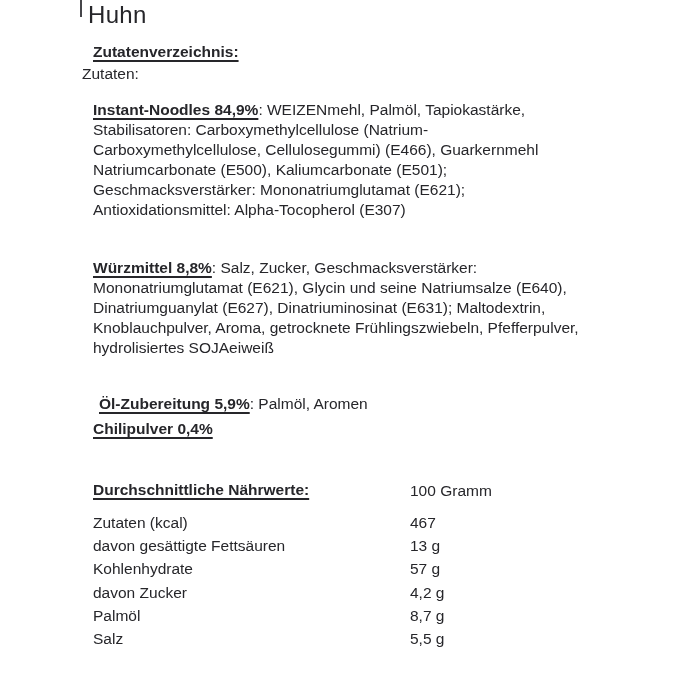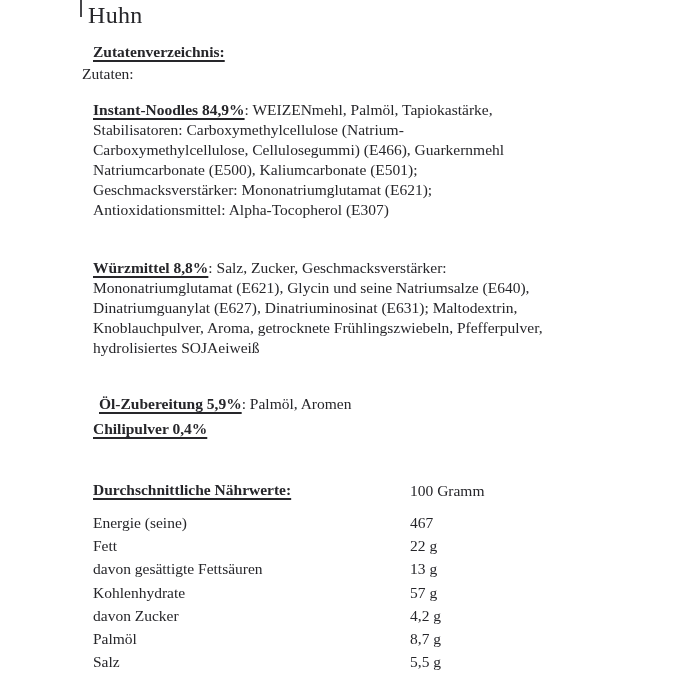--- a/index.html
+++ b/index.html
@@ -1,20 +1,20 @@
 <!DOCTYPE html>
 <html><head>
 <meta charset="utf-8">
 <style>
   html, body { margin: 0; padding: 0; }
   body { width: 700px; height: 700px; background: #ffffff; }
   .page {
     position: relative; width: 648px; height: 700px; overflow: hidden;
     background: #ffffff; color: #26262a;
-    font-family: Liberation Serif, serif;
+    font-family: Liberation Sans, sans-serif;
   }
   .title {
     position: absolute; left: 88px; top: 1px;
     font-size: 24px; font-weight: 400; line-height: 28px; letter-spacing: 0.3px;
   }
   .edge-mark {
     position: absolute; left: 80px; top: 0; width: 2px; height: 17px; background: #46464a;
   }
   .body-text { font-size: 15.5px; line-height: 20px; white-space: nowrap; }
   .ing-heading {
@@ -70,22 +70,21 @@
       </div>
       <div class="para body-text" style="top: 419px;">
         <div><span class="lead">Chilipulver 0,4%</span><span></span></div>
       </div>
     </div>
 
   <div>
     <div class="nut-heading">Durchschnittliche Nährwerte:</div>
     <div class="nut-unit body-text">100 Gramm</div>
     <div class="nut-rows" id="nutrition-rows">
-        <div class="trow"><span>Energie (seine)</span><span class="tval">467</span></div>
-        <div class="trow"><span>Fett</span><span class="tval">22 g</span></div>
+        <div class="trow"><span>Zutaten (kcal)</span><span class="tval">467</span></div>
         <div class="trow"><span>davon gesättigte Fettsäuren</span><span class="tval">13 g</span></div>
         <div class="trow"><span>Kohlenhydrate</span><span class="tval">57 g</span></div>
         <div class="trow"><span>davon Zucker</span><span class="tval">4,2 g</span></div>
         <div class="trow"><span>Palmöl</span><span class="tval">8,7 g</span></div>
         <div class="trow"><span>Salz</span><span class="tval">5,5 g</span></div>
       </div>
   </div>
 </div>
 
 </body></html>

